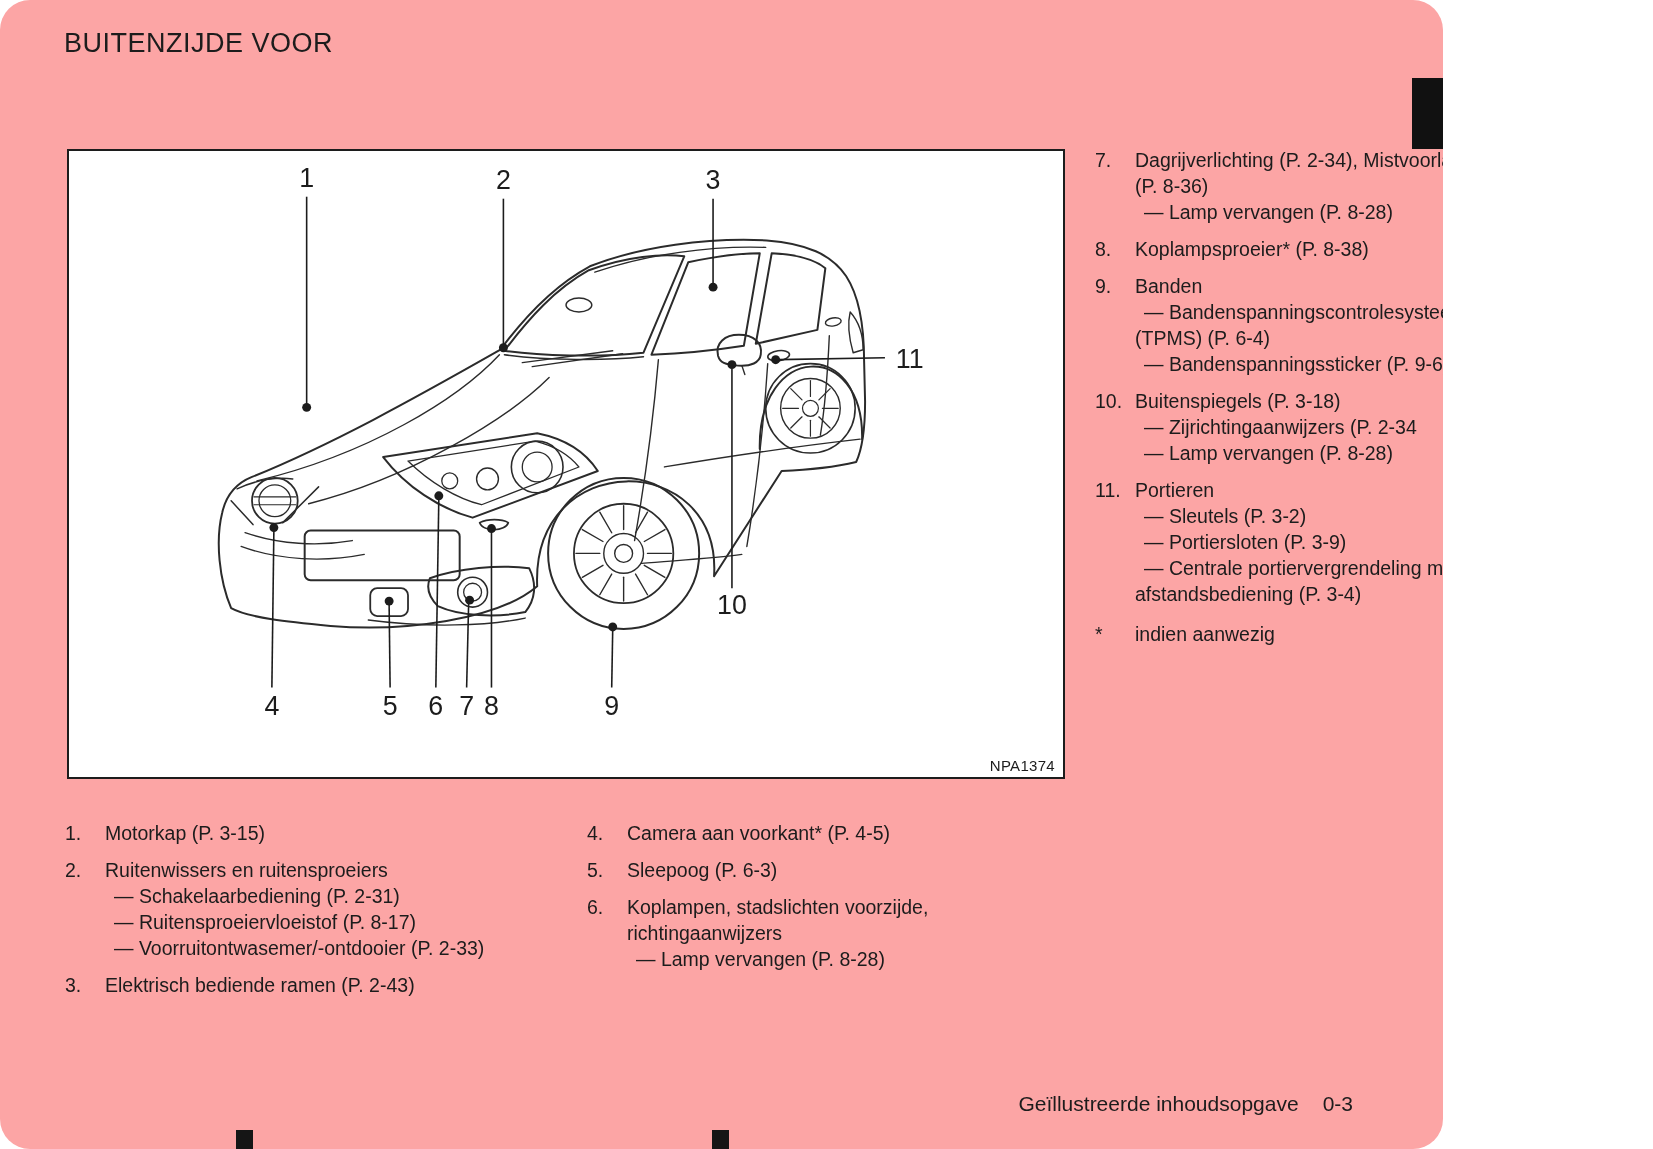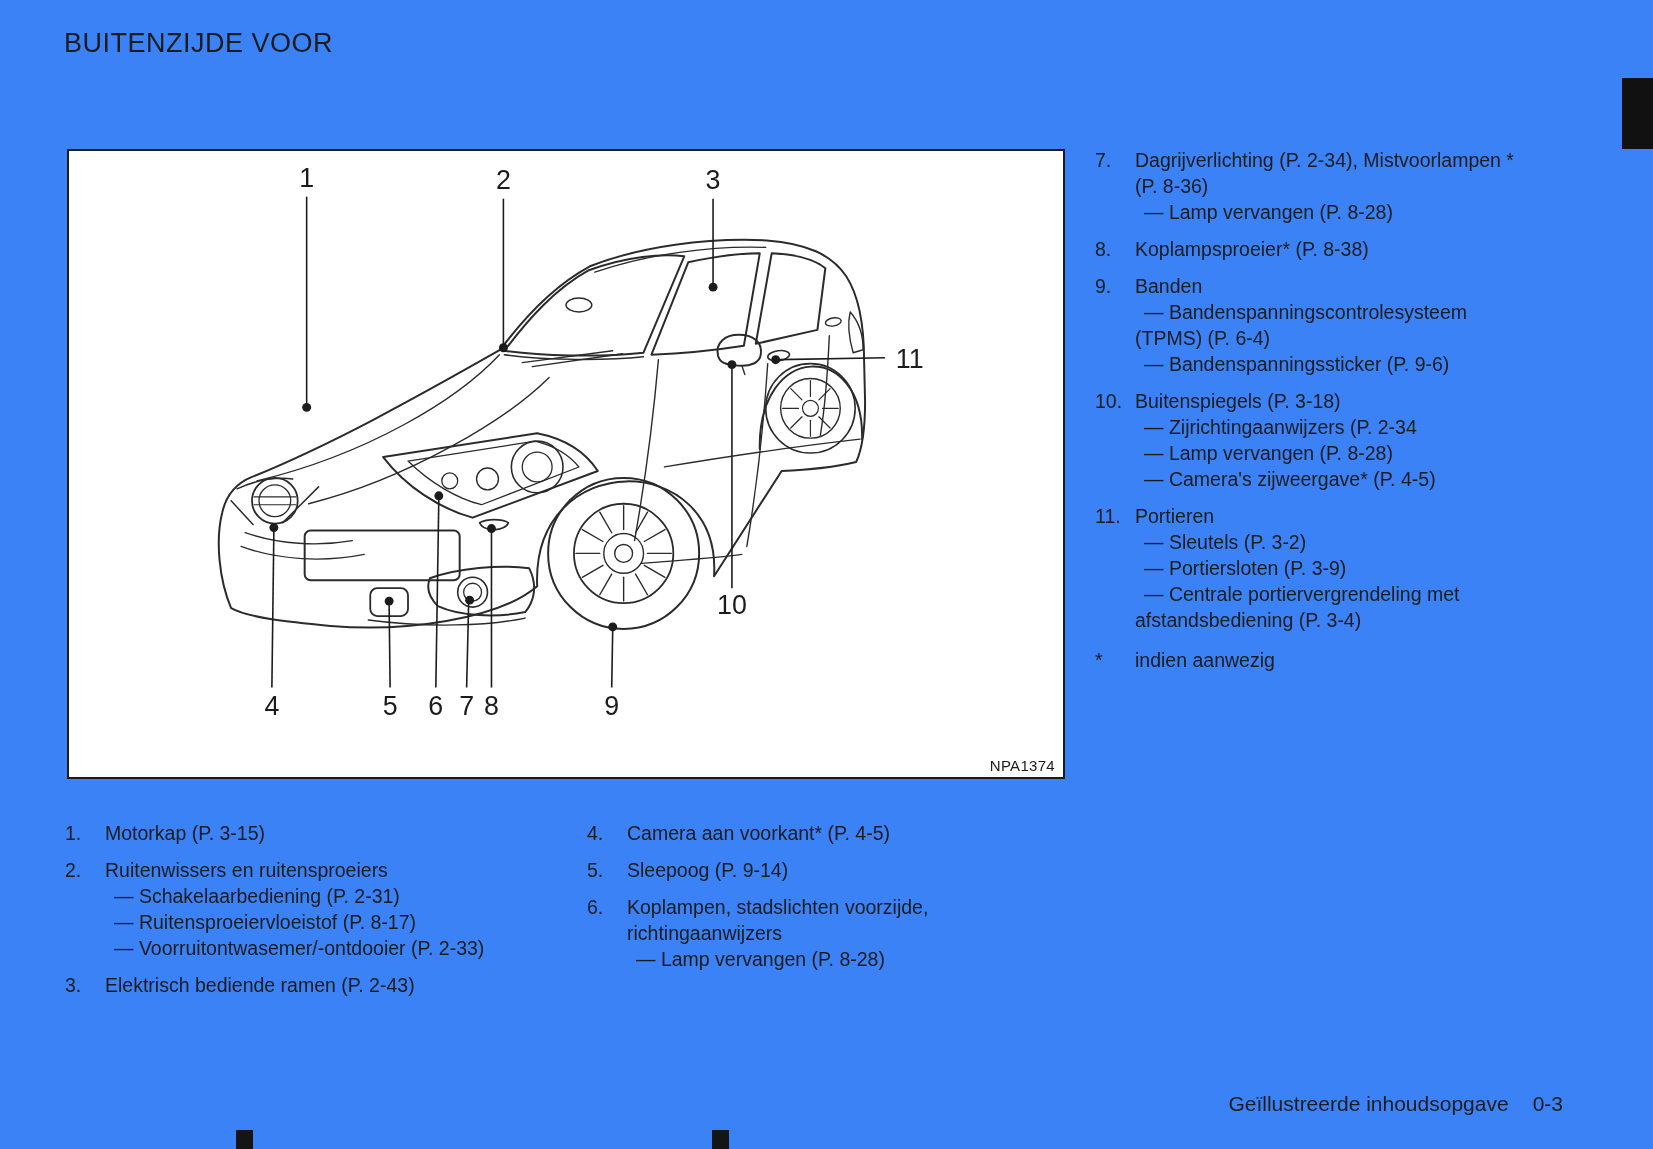--- a/index.html
+++ b/index.html
@@ -1,18 +1,18 @@
 <!DOCTYPE html>
 <html><head>
 <meta charset="utf-8">
 <style>
   html,body{margin:0;padding:0;background:#ffffff;}
   .page{
-    position:relative;width:1653px;height:1149px;background:#3b82f6;overflow:hidden;
-    font-family:"Liberation Sans","DejaVu Sans",sans-serif;color:#1c1c1c;
+    position:relative;width:1443px;height:1149px;background:#fca5a5;overflow:hidden;
+    font-family:"Liberation Sans","DejaVu Sans",sans-serif;color:#1c1c1c;border-radius:30px;
   }
   .page-title{
     position:absolute;left:64px;top:28px;font-size:27px;font-weight:400;
     letter-spacing:0.5px;color:#1c1c1c;white-space:nowrap;
   }
   .section-tab{
     position:absolute;right:0;top:78px;width:31px;height:71px;background:#111111;
   }
   .figure-box{
     position:absolute;left:67px;top:149px;width:998px;height:630px;
@@ -234,21 +234,21 @@
     </div>
   </div>
 
   <div class="legend-col col2">
     <div class="item">
       <span class="num">4.</span>
       <div class="body">Camera aan voorkant* (P. 4-5)</div>
     </div>
     <div class="item">
       <span class="num">5.</span>
-      <div class="body">Sleepoog (P. 9-14)</div>
+      <div class="body">Sleepoog (P. 6-3)</div>
     </div>
     <div class="item">
       <span class="num">6.</span>
       <div class="body">
         <div>Koplampen, stadslichten voorzijde, richtingaanwijzers</div>
         <div class="sub">— Lamp vervangen (P. 8-28)</div>
       </div>
     </div>
   </div>
 
@@ -271,21 +271,20 @@
         <div class="sub">— Bandenspanningscontrolesysteem (TPMS) (P. 6-4)</div>
         <div class="sub">— Bandenspanningssticker (P. 9-6)</div>
       </div>
     </div>
     <div class="item">
       <span class="num">10.</span>
       <div class="body">
         <div>Buitenspiegels (P. 3-18)</div>
         <div class="sub">— Zijrichtingaanwijzers (P. 2-34</div>
         <div class="sub">— Lamp vervangen (P. 8-28)</div>
-        <div class="sub">— Camera's zijweergave* (P. 4-5)</div>
       </div>
     </div>
     <div class="item">
       <span class="num">11.</span>
       <div class="body">
         <div>Portieren</div>
         <div class="sub">— Sleutels (P. 3-2)</div>
         <div class="sub">— Portiersloten (P. 3-9)</div>
         <div class="sub">— Centrale portiervergrendeling met afstandsbediening (P. 3-4)</div>
       </div>

